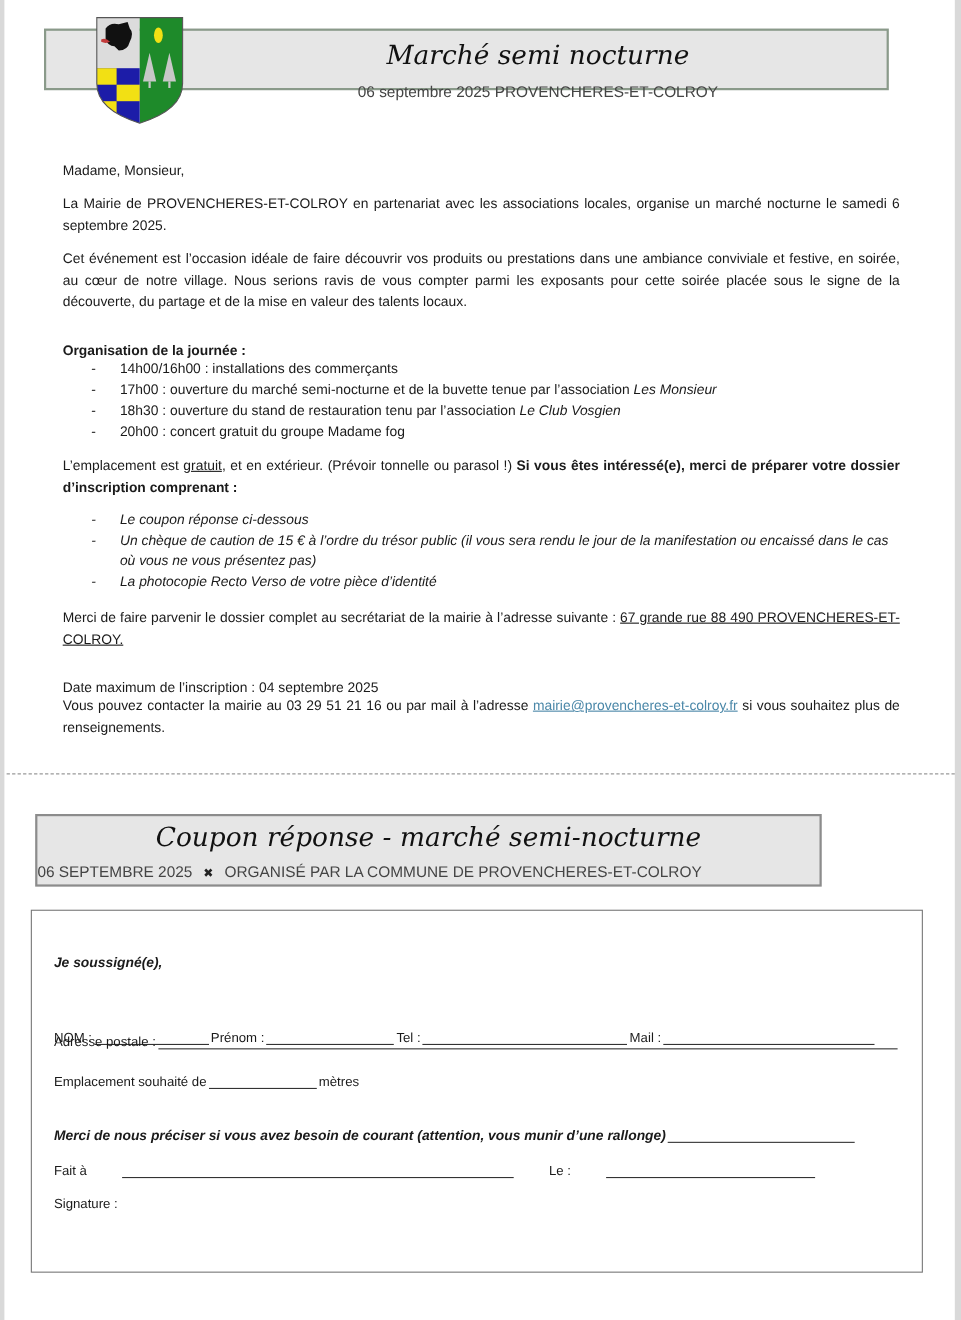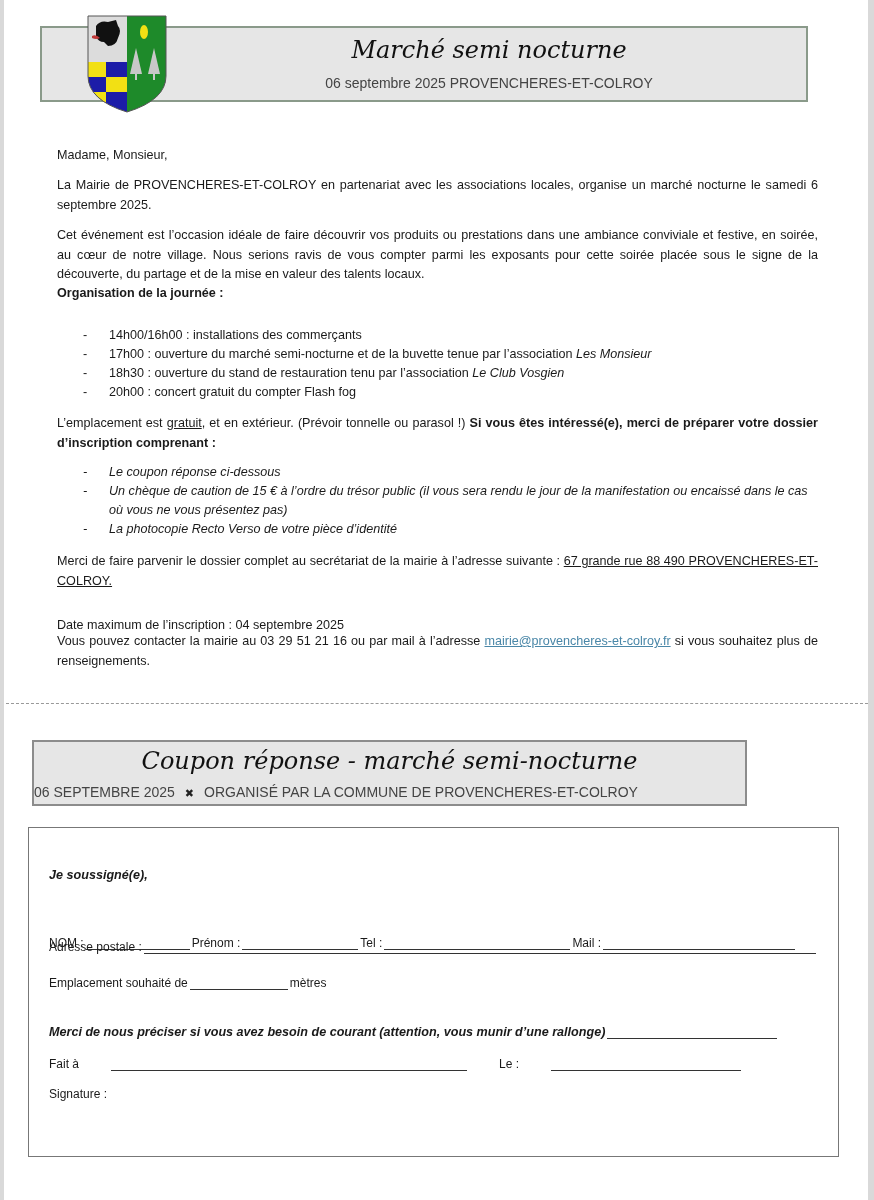--- a/index.html
+++ b/index.html
@@ -5,21 +5,21 @@
   html, body { margin: 0; padding: 0; }
   body {
     width: 874px; height: 1200px; background: #ffffff; position: relative; overflow: hidden;
     font-family: "Liberation Sans", sans-serif; color: #1a1a1a;
   }
   .page-edge-left { position: absolute; left: 0; top: 0; width: 4px; height: 1200px; background: #d9d9d9; }
   .page-edge-right { position: absolute; right: 0; top: 0; width: 6px; height: 1200px; background: #d9d9d9; }
 
   
   .banner {
-    position: absolute; left: 40px; top: 26px; width: 768px; height: 76px;
+    position: absolute; left: 40px; top: 26px; width: 768px; height: 56px;
     background: #e6e6e6; border: 2px solid #8a9a8a; box-sizing: border-box;
   }
   .banner-title {
     position: absolute; left: 0; right: 0; top: 8px; text-align: center;
     font-family: "DejaVu Serif", serif; font-style: italic; font-size: 24px; color: #111;
     padding-left: 130px; box-sizing: border-box;
   }
   .banner-sub {
     position: absolute; left: 0; right: 0; top: 47px; text-align: center;
     font-size: 14px; color: #444; padding-left: 130px; box-sizing: border-box;
@@ -94,27 +94,27 @@
     <rect x="49" y="60" width="2" height="6" fill="#c8c8c8"></rect>
     <path d="M68 34 L62 60 L74 60 Z" fill="#c8c8c8"></path>
     <rect x="67" y="60" width="2" height="6" fill="#c8c8c8"></rect>
   </g>
   <path d="M2 2 H80 V62 Q80 86 41 98 Q2 86 2 62 Z" fill="none" stroke="#555" stroke-width="1"></path>
 </svg>
 
 <div class="p" style="top:146px;">Madame, Monsieur,</div>
 <div class="p" style="top:176px;">La Mairie de PROVENCHERES-ET-COLROY en partenariat avec les associations locales, organise un marché nocturne le samedi 6 septembre 2025.</div>
 <div class="p" style="top:226px;">Cet événement est l’occasion idéale de faire découvrir vos produits ou prestations dans une ambiance conviviale et festive, en soirée, au cœur de notre village. Nous serions ravis de vous compter parmi les exposants pour cette soirée placée sous le signe de la découverte, du partage et de la mise en valeur des talents locaux.</div>
-<div class="p b" style="top:284px;">Organisation de la journée :</div>
+<div class="p b" style="top:310px;">Organisation de la journée :</div>
 
 <ul class="dash" style="top:326px;">
   <li><span>14h00/16h00 : installations des commerçants</span></li>
   <li><span>17h00 : ouverture du marché semi-nocturne et de la buvette tenue par l’association </span><span class="i">Les Monsieur</span></li>
   <li><span>18h30 : ouverture du stand de restauration tenu par l’association </span><span class="i">Le Club Vosgien</span></li>
-  <li><span>20h00 : concert gratuit du compter Flash fog</span></li>
+  <li><span>20h00 : concert gratuit du groupe Madame fog</span></li>
 </ul>
 
 <div class="p" style="top:414px;"><span>L’emplacement est </span><span class="u">gratuit</span><span>, et en extérieur. (Prévoir tonnelle ou parasol !) </span><span class="b">Si vous êtes intéressé(e), merci de préparer votre dossier d’inscription comprenant :</span></div>
 
 <ul class="dash i" style="top:463px;">
   <li>Le coupon réponse ci-dessous</li>
   <li style="padding-right:0;">Un chèque de caution de 15 € à l’ordre du trésor public (il vous sera rendu le jour de la manifestation ou encaissé dans le cas où vous ne vous présentez pas)</li>
   <li>La photocopie Recto Verso de votre pièce d’identité</li>
 </ul>
 

